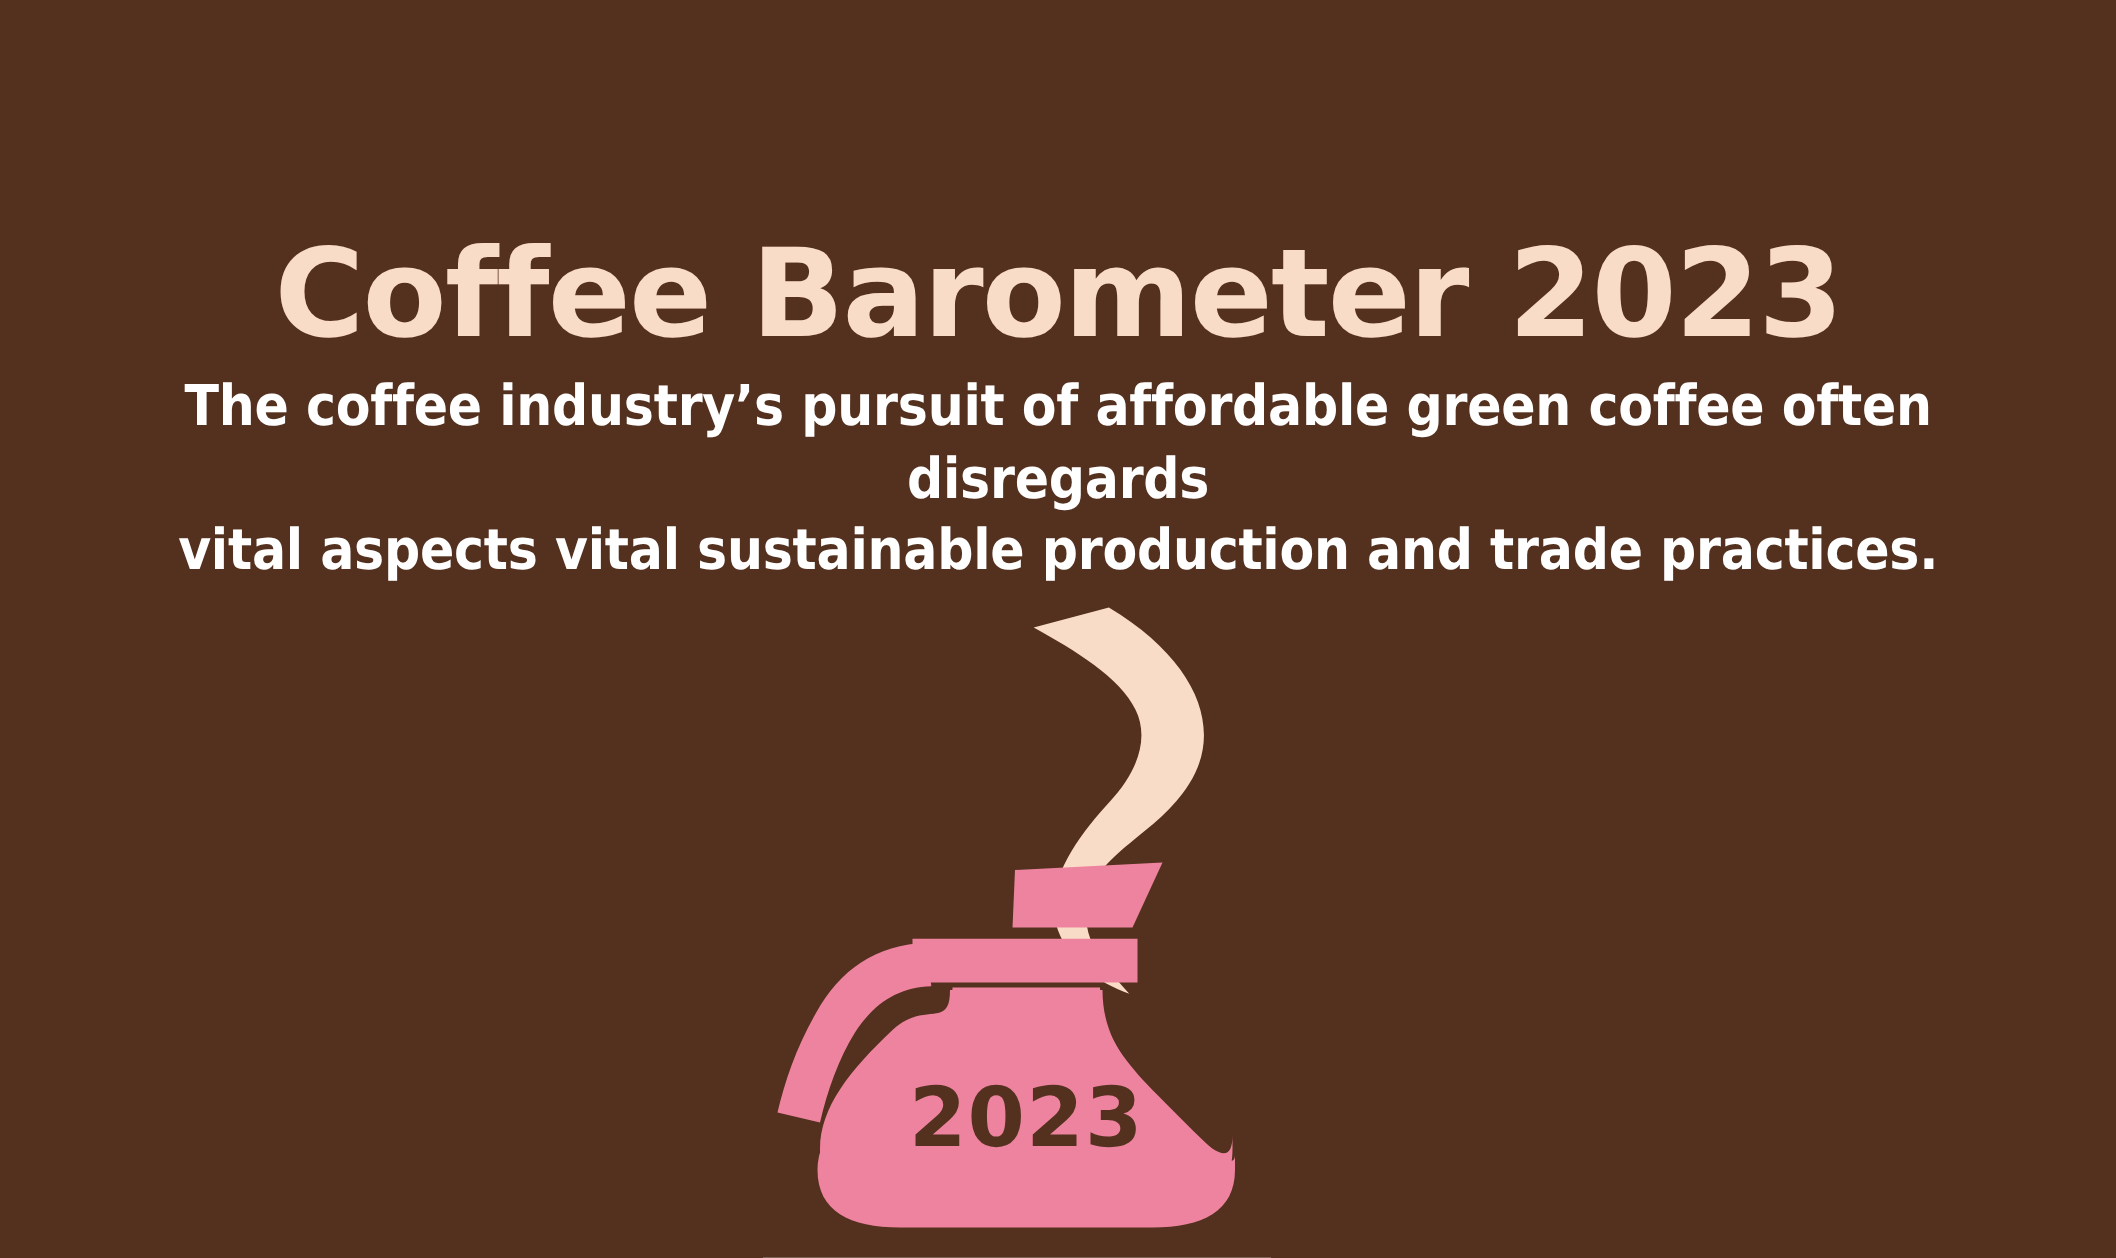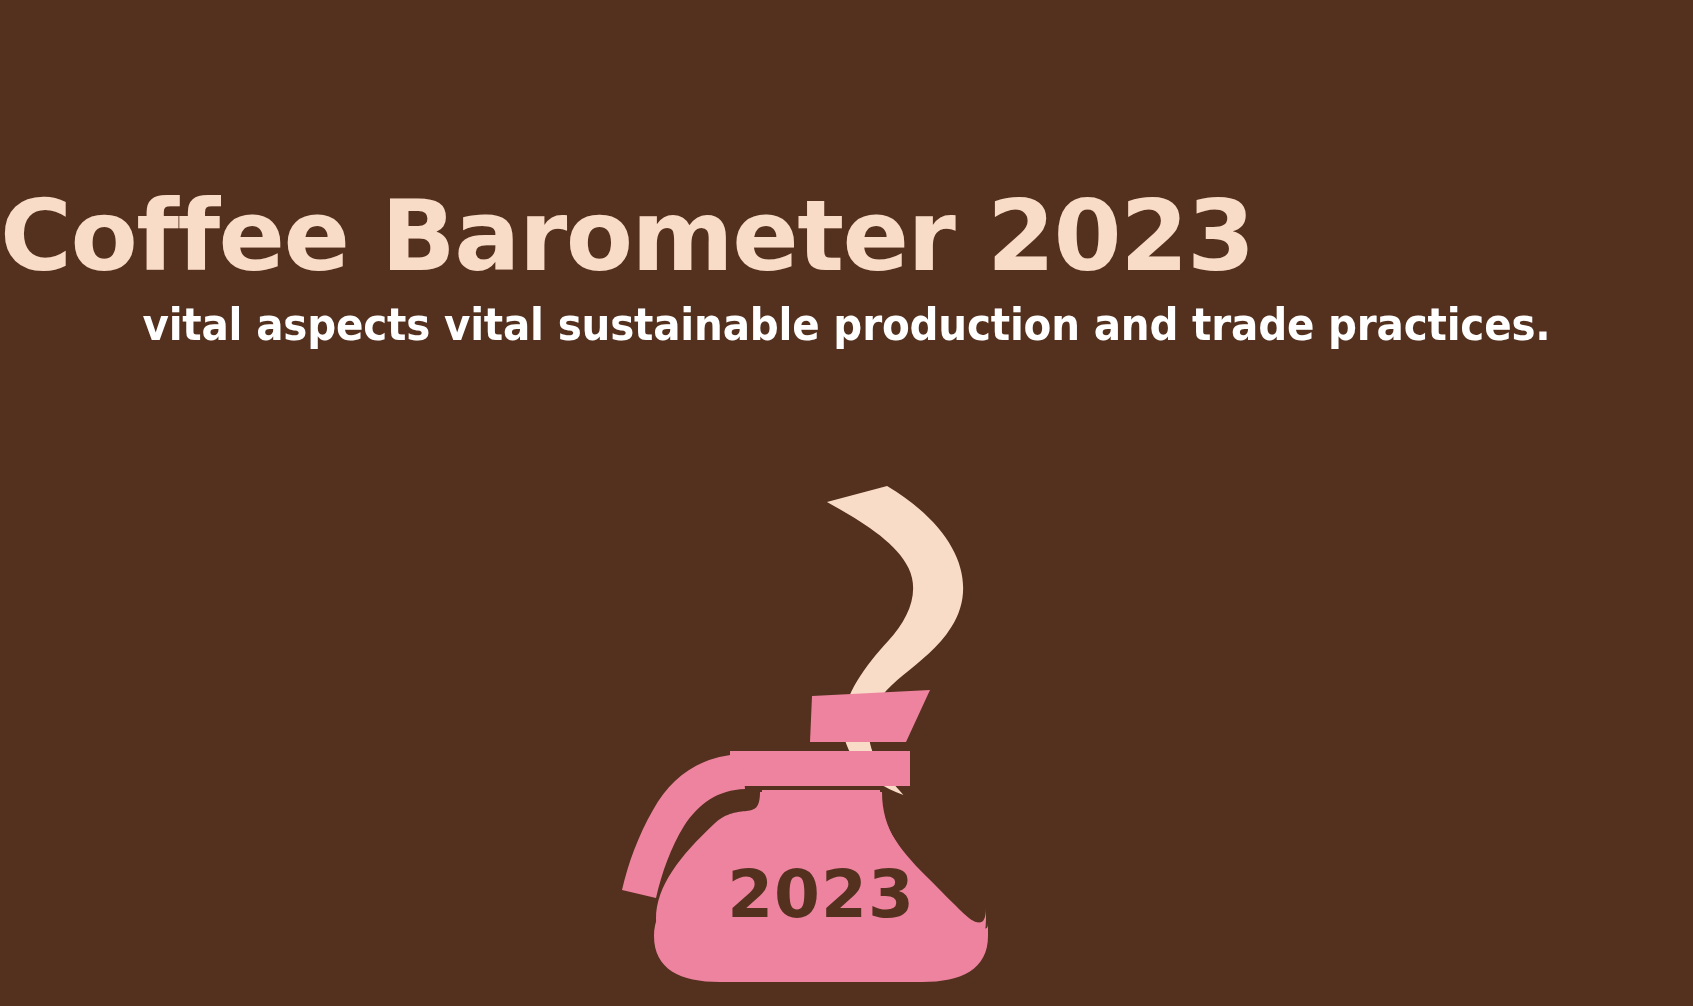--- a/index.html
+++ b/index.html
@@ -18,20 +18,21 @@
     width: 1693px;
     height: 1006px;
     background: #54301E;
     overflow: hidden;
   }
   #title {
     position: absolute;
     top: 118px;
     left: 0;
     width: 1693px;
+    text-align: center;
     color: #F9DCC8;
     font-family: "DejaVu Sans", "Liberation Sans", sans-serif;
     font-weight: 700;
     font-size: 98px;
     line-height: 1.08;
     letter-spacing: -1.5px;
     white-space: nowrap;
   }
   #subtitle {
     position: absolute;
@@ -72,20 +73,21 @@
   }
 </style>
 </head>
 <body>
 
 <div id="poster">
 
   <h1 id="title">Coffee Barometer 2023</h1>
 
   <div id="subtitle">
+    <span class="sub-line">The coffee industry’s pursuit of affordable green coffee often disregards</span>
     <span class="sub-line">vital aspects vital sustainable production and trade practices.</span>
   </div>
 
   <div id="illustration">
     <svg viewBox="0 0 1693 1006" xmlns="http://www.w3.org/2000/svg">
 
       <path d="M 855 462
                C 925 505, 945 560, 918 603
                C 893 644, 845 658, 838 697
                C 832 730, 855 752, 871 771

